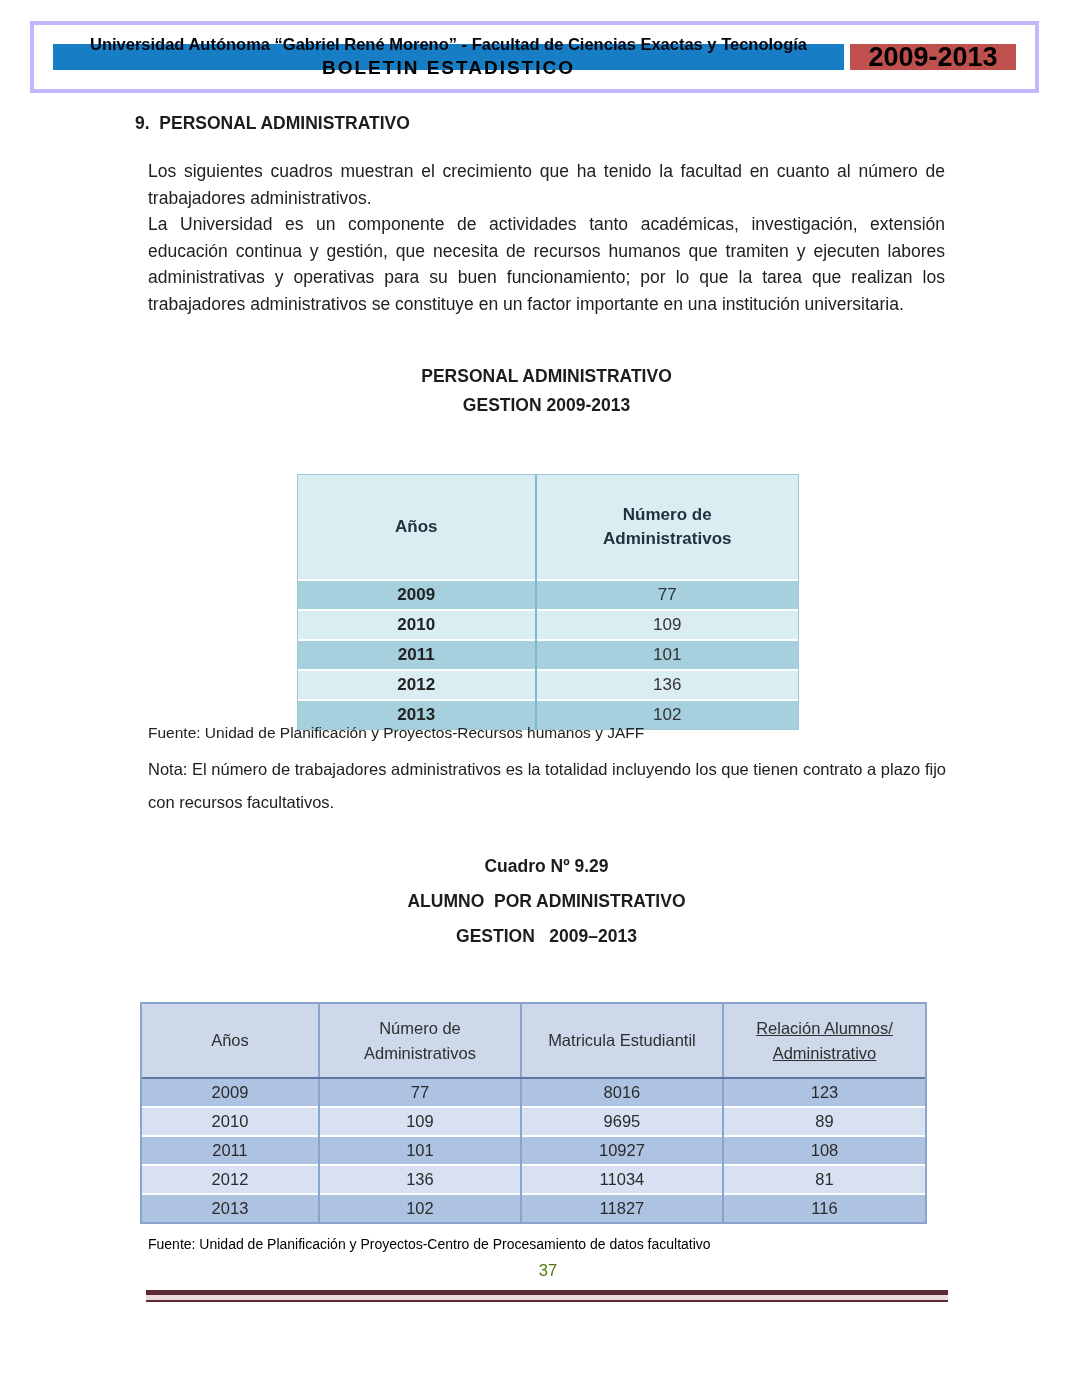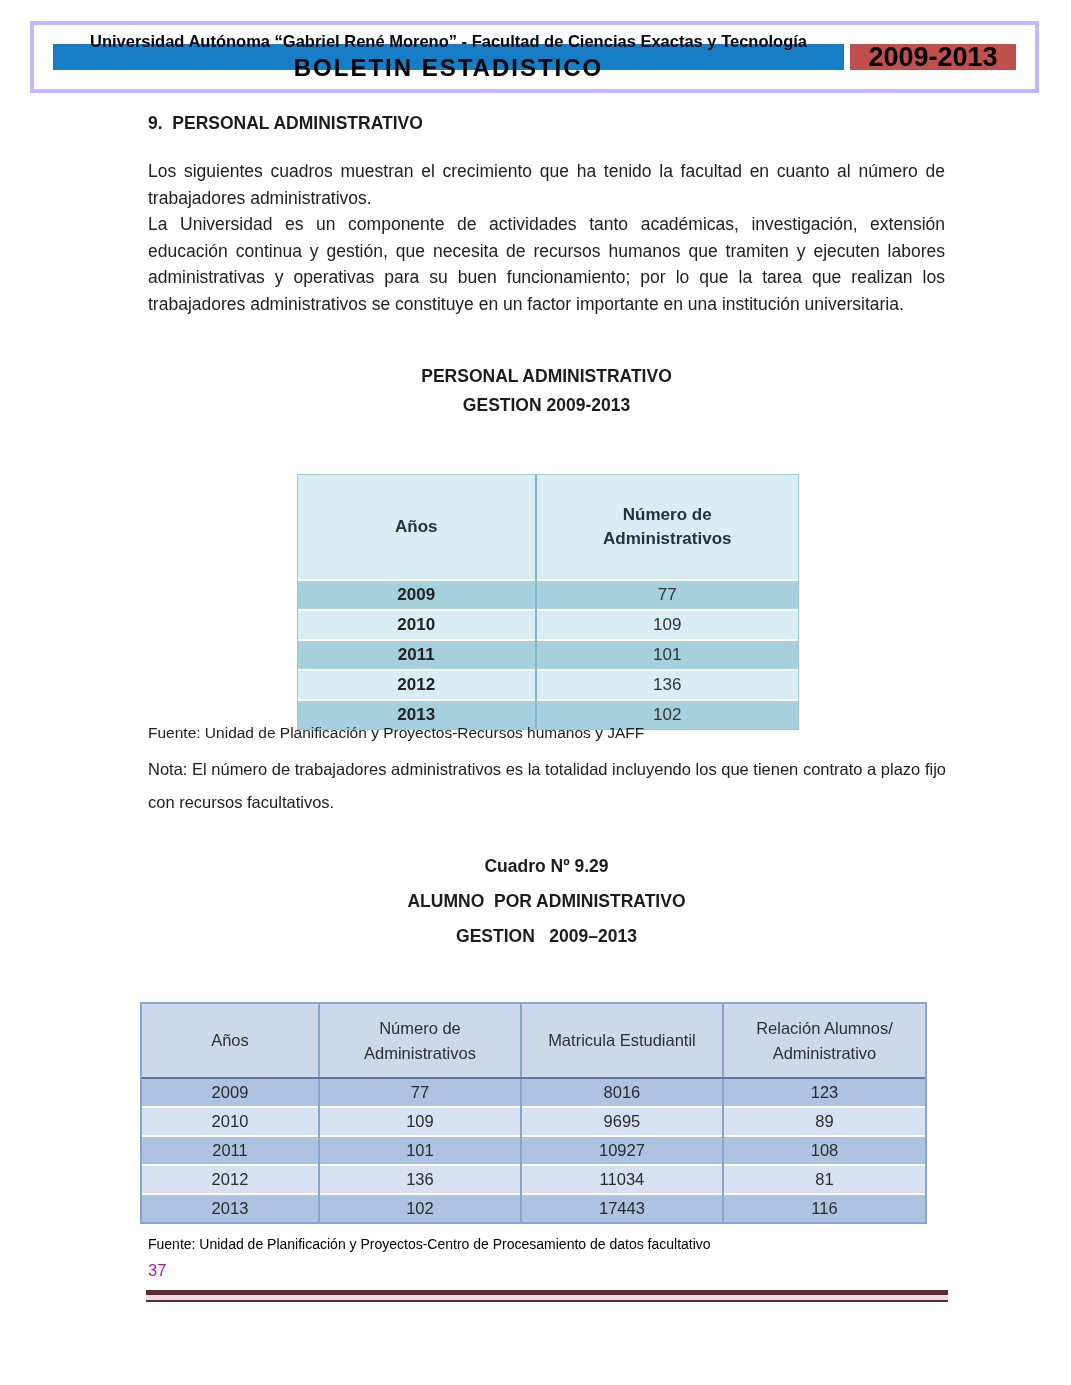--- a/index.html
+++ b/index.html
@@ -17,30 +17,30 @@
     padding:19px; display:flex; gap:6px;
   }
   .header-blue {
     flex:1; background:#177dc4; display:flex; flex-direction:column;
     justify-content:center; align-items:center; gap:3px; min-width:0;
   }
   .header-line1 {
     font-weight:bold; font-size:16.5px; color:#04040e; white-space:nowrap;
   }
   .header-line2 {
-    font-weight:bold; font-size:24px; letter-spacing:2px; color:#000;
+    font-weight:bold; font-size:19px; letter-spacing:2px; color:#000;
   }
   .header-red {
     width:166px; background:#c0504d; display:flex; align-items:center;
     justify-content:center; font-weight:bold; font-size:27px; color:#000;
   }
 
   
   .section-heading {
-    position:absolute; left:148px; top:113px;
+    position:absolute; left:135px; top:113px;
     font-weight:bold; font-size:17.5px; color:#1c1c1c; white-space:pre;
   }
   .body-text {
     position:absolute; left:148px; top:158px; width:797px;
     font-size:17.5px; line-height:26.5px; color:#212121; text-align:justify;
   }
   .body-text p { margin:0; }
 
   
   .table-title {
@@ -94,32 +94,32 @@
     height:25px; text-align:center; font-size:16.5px; color:#2b2b2b;
     vertical-align:middle;
   }
   .table2-wrap tbody tr:not(:first-child) td { border-top:2px solid #ffffff; }
   .table2-wrap tbody tr:nth-child(odd) td { background:#aec3e1; }
   .table2-wrap tbody tr:nth-child(even) td { background:#d8e1f1; }
 
   .hwrap { margin:0 auto; }
   .w170 { max-width:170px; }
   .w150 { max-width:150px; }
-  .w165 { max-width:165px; }
+  .w165 { max-width:165px;text-decoration:underline; }
 
   
   .fuente1 { position:absolute; left:148px; top:724px; font-size:15.5px; color:#222; }
   .nota {
     position:absolute; left:148px; top:753px; width:812px;
     font-size:16.5px; line-height:32.5px; color:#212121;
   }
   .fuente2 { position:absolute; left:148px; top:1236px; font-size:14px; color:#000000; }
   .pageno {
     position:absolute; left:148px; top:1261px; width:800px;
-    text-align:left; font-size:16.5px; color:#a21caf;
+    text-align:center; font-size:16.5px; color:#4d7c0f;
   }
   .footer-rule {
     position:absolute; left:146px; top:1290px; width:802px; height:12px;
     box-sizing:border-box; border-top:5px solid #5c2a32;
     border-bottom:2px solid #5c2a32; background:#ecdcdd;
   }
 </style>
 </head>
 <body>
 
@@ -236,21 +236,21 @@
         </tr>
         <tr>
           <td>2012</td>
           <td>136</td>
           <td>11034</td>
           <td>81</td>
         </tr>
         <tr>
           <td>2013</td>
           <td>102</td>
-          <td>17443</td>
+          <td>11827</td>
           <td>116</td>
         </tr>
       </tbody>
     </table>
   </div>
 
   <div class="fuente2">Fuente: Unidad de Planificación y Proyectos-Centro de Procesamiento de datos facultativo</div>
 
   <div class="pageno">37</div>
   <div class="footer-rule"></div>

